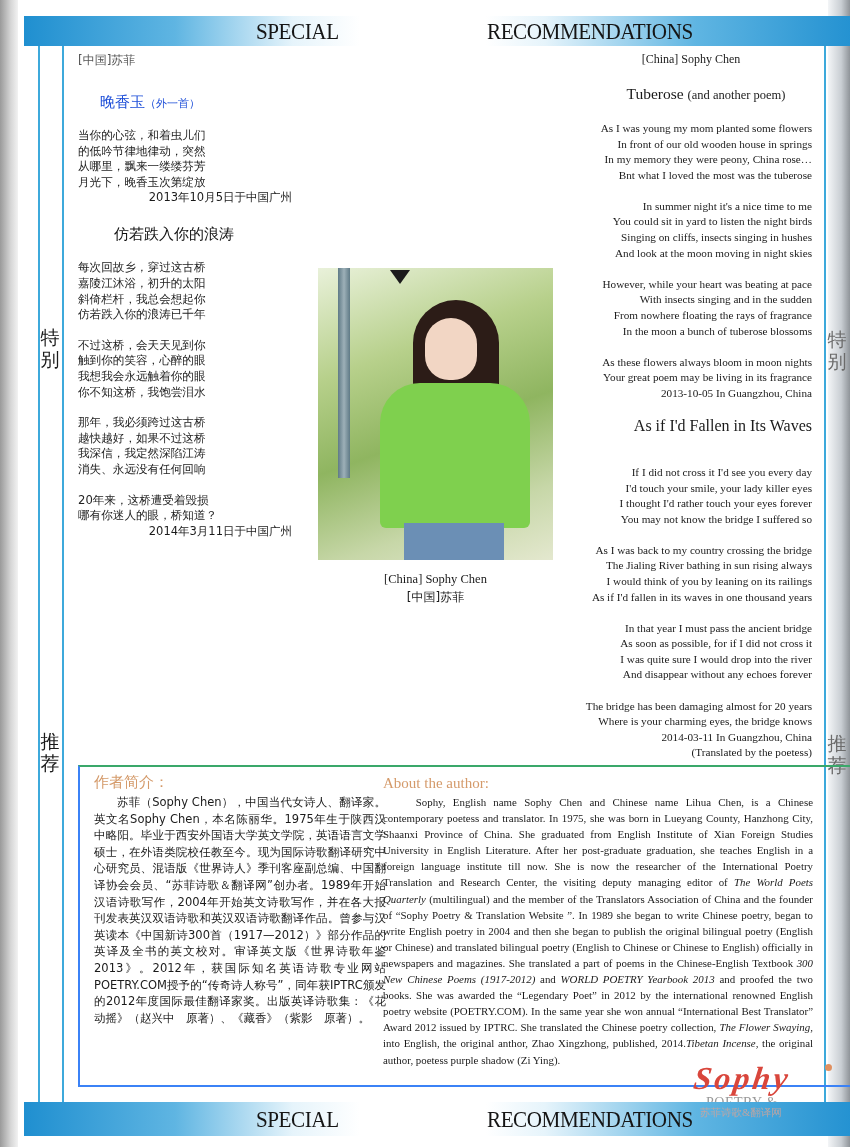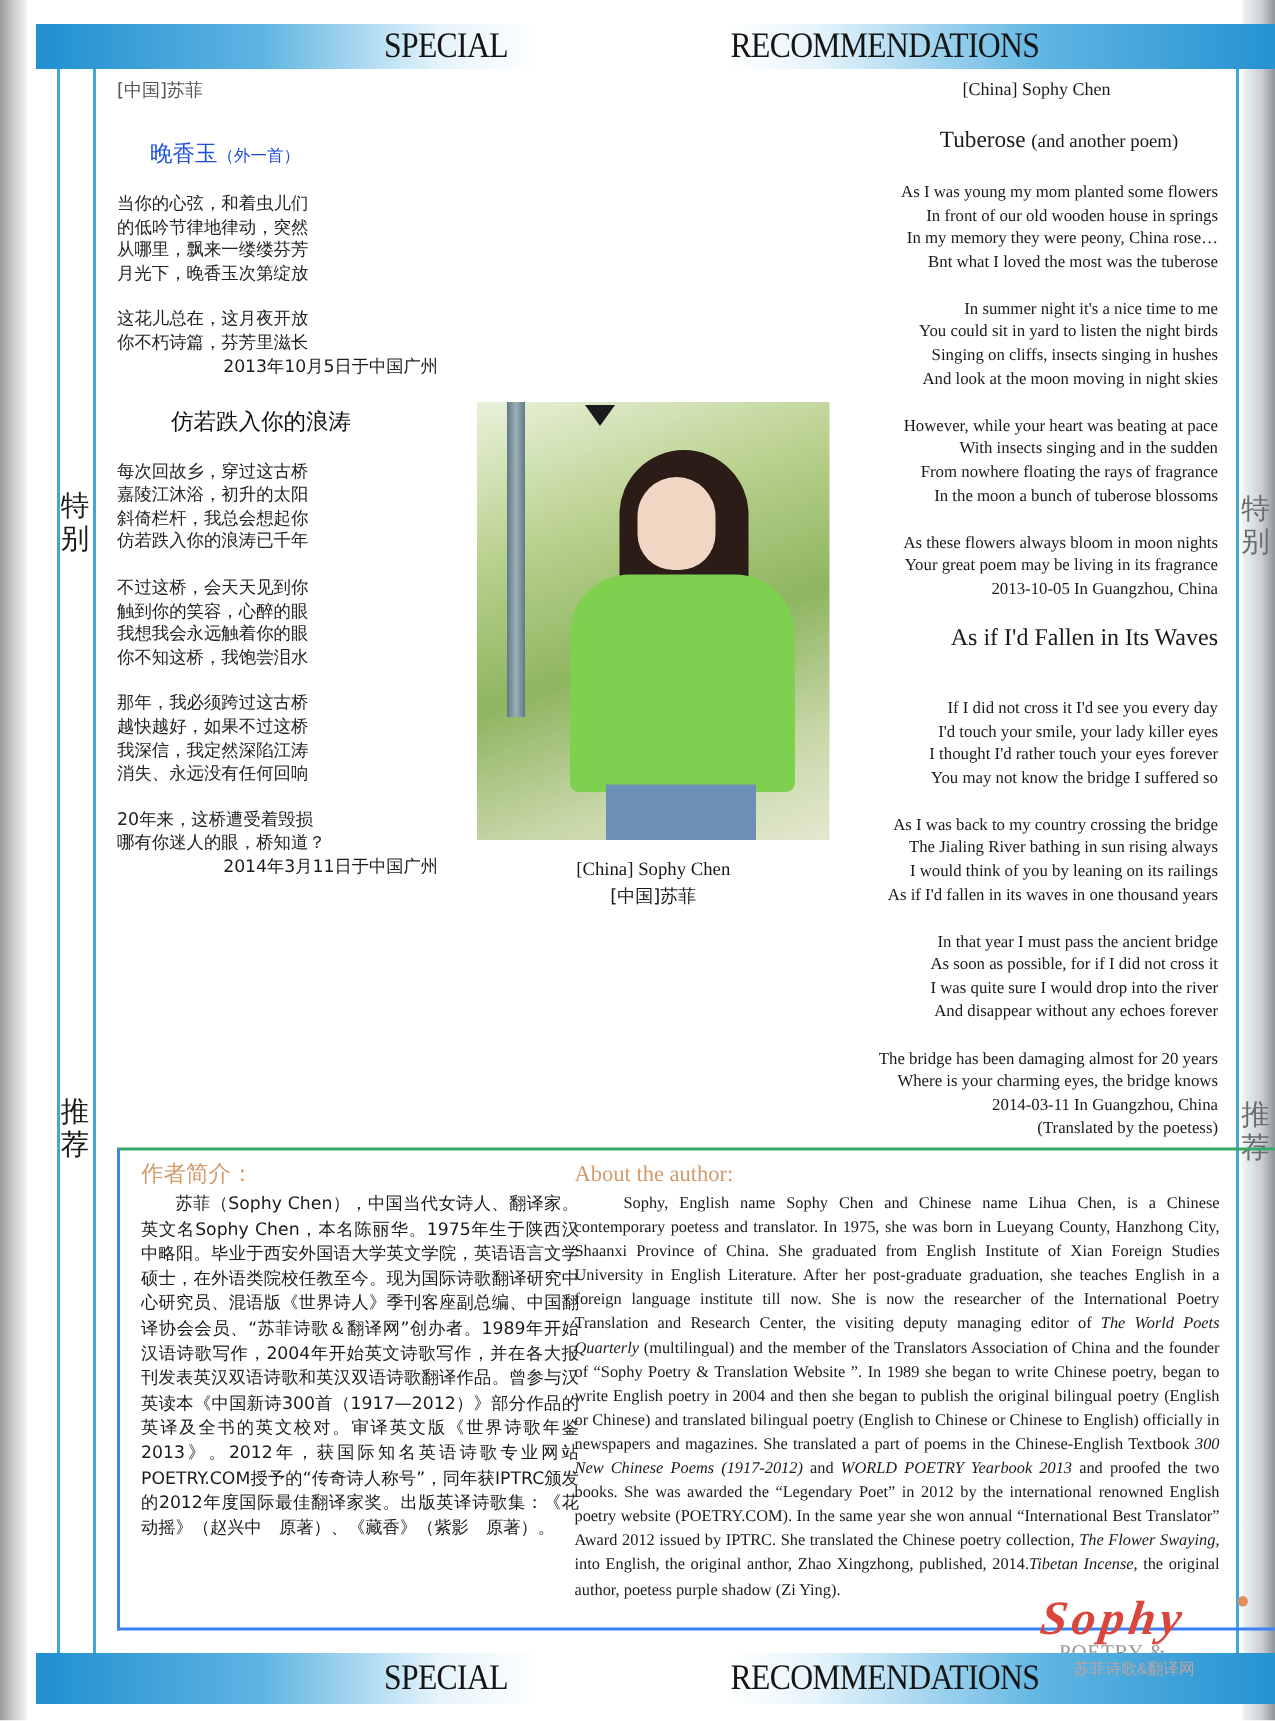--- a/index.html
+++ b/index.html
@@ -93,21 +93,21 @@
   .about-en-text i { font-style: italic; }
 
   .logo { position: absolute; left: 694px; top: 1062px; width: 140px; }
   .logo-mark {
     font-family: "Liberation Serif", serif; font-style: italic; font-weight: bold;
     font-size: 32px; color: #d9463c; letter-spacing: 3px; line-height: 32px;
     transform: skewX(-8deg);
   }
   .logo-dot { position: absolute; right: 2px; top: 2px; width: 7px; height: 7px; background: #e09060; border-radius: 50%; }
   .logo-sub { font-size: 14px; color: #999; letter-spacing: 0.5px; margin-left: 12px; margin-top: 1px; }
-  .logo-sub2 { font-family: Liberation Sans, sans-serif; font-size: 10.5px; color: #c9a59e; margin-left: 16px; margin-top: 0; opacity: 0.9; }
+  .logo-sub2 { font-family: Liberation Serif, serif; font-size: 10.5px; color: #c9a59e; margin-top: 0; opacity: 0.9; }
 </style>
 </head>
 <body>
 
 <div class="page-shadow-left"></div>
 <div class="page-shadow-right"></div>
 
 <div class="banner top">
   <span class="banner-word" style="left:232px;">SPECIAL</span>
   <span class="banner-word" style="left:463px;">RECOMMENDATIONS</span>
@@ -124,22 +124,20 @@
 
 <div class="left-col">
   <div class="cn-author">[中国]苏菲</div>
   <div class="cn-title">
     <span>晚香玉</span><small>（外一首）</small>
   </div>
   <div class="cn-stanza">当你的心弦，和着虫儿们
 的低吟节律地律动，突然
 从哪里，飘来一缕缕芬芳
 月光下，晚香玉次第绽放</div>
-  <div class="cn-stanza">这花儿总在，这月夜开放
-你不朽诗篇，芬芳里滋长</div>
   <div class="cn-date">2013年10月5日于中国广州</div>
 
   <div class="cn-title2">仿若跌入你的浪涛</div>
   <div class="cn-stanza">每次回故乡，穿过这古桥
 嘉陵江沐浴，初升的太阳
 斜倚栏杆，我总会想起你
 仿若跌入你的浪涛已千年</div>
   <div class="cn-stanza">不过这桥，会天天见到你
 触到你的笑容，心醉的眼
 我想我会永远触着你的眼

